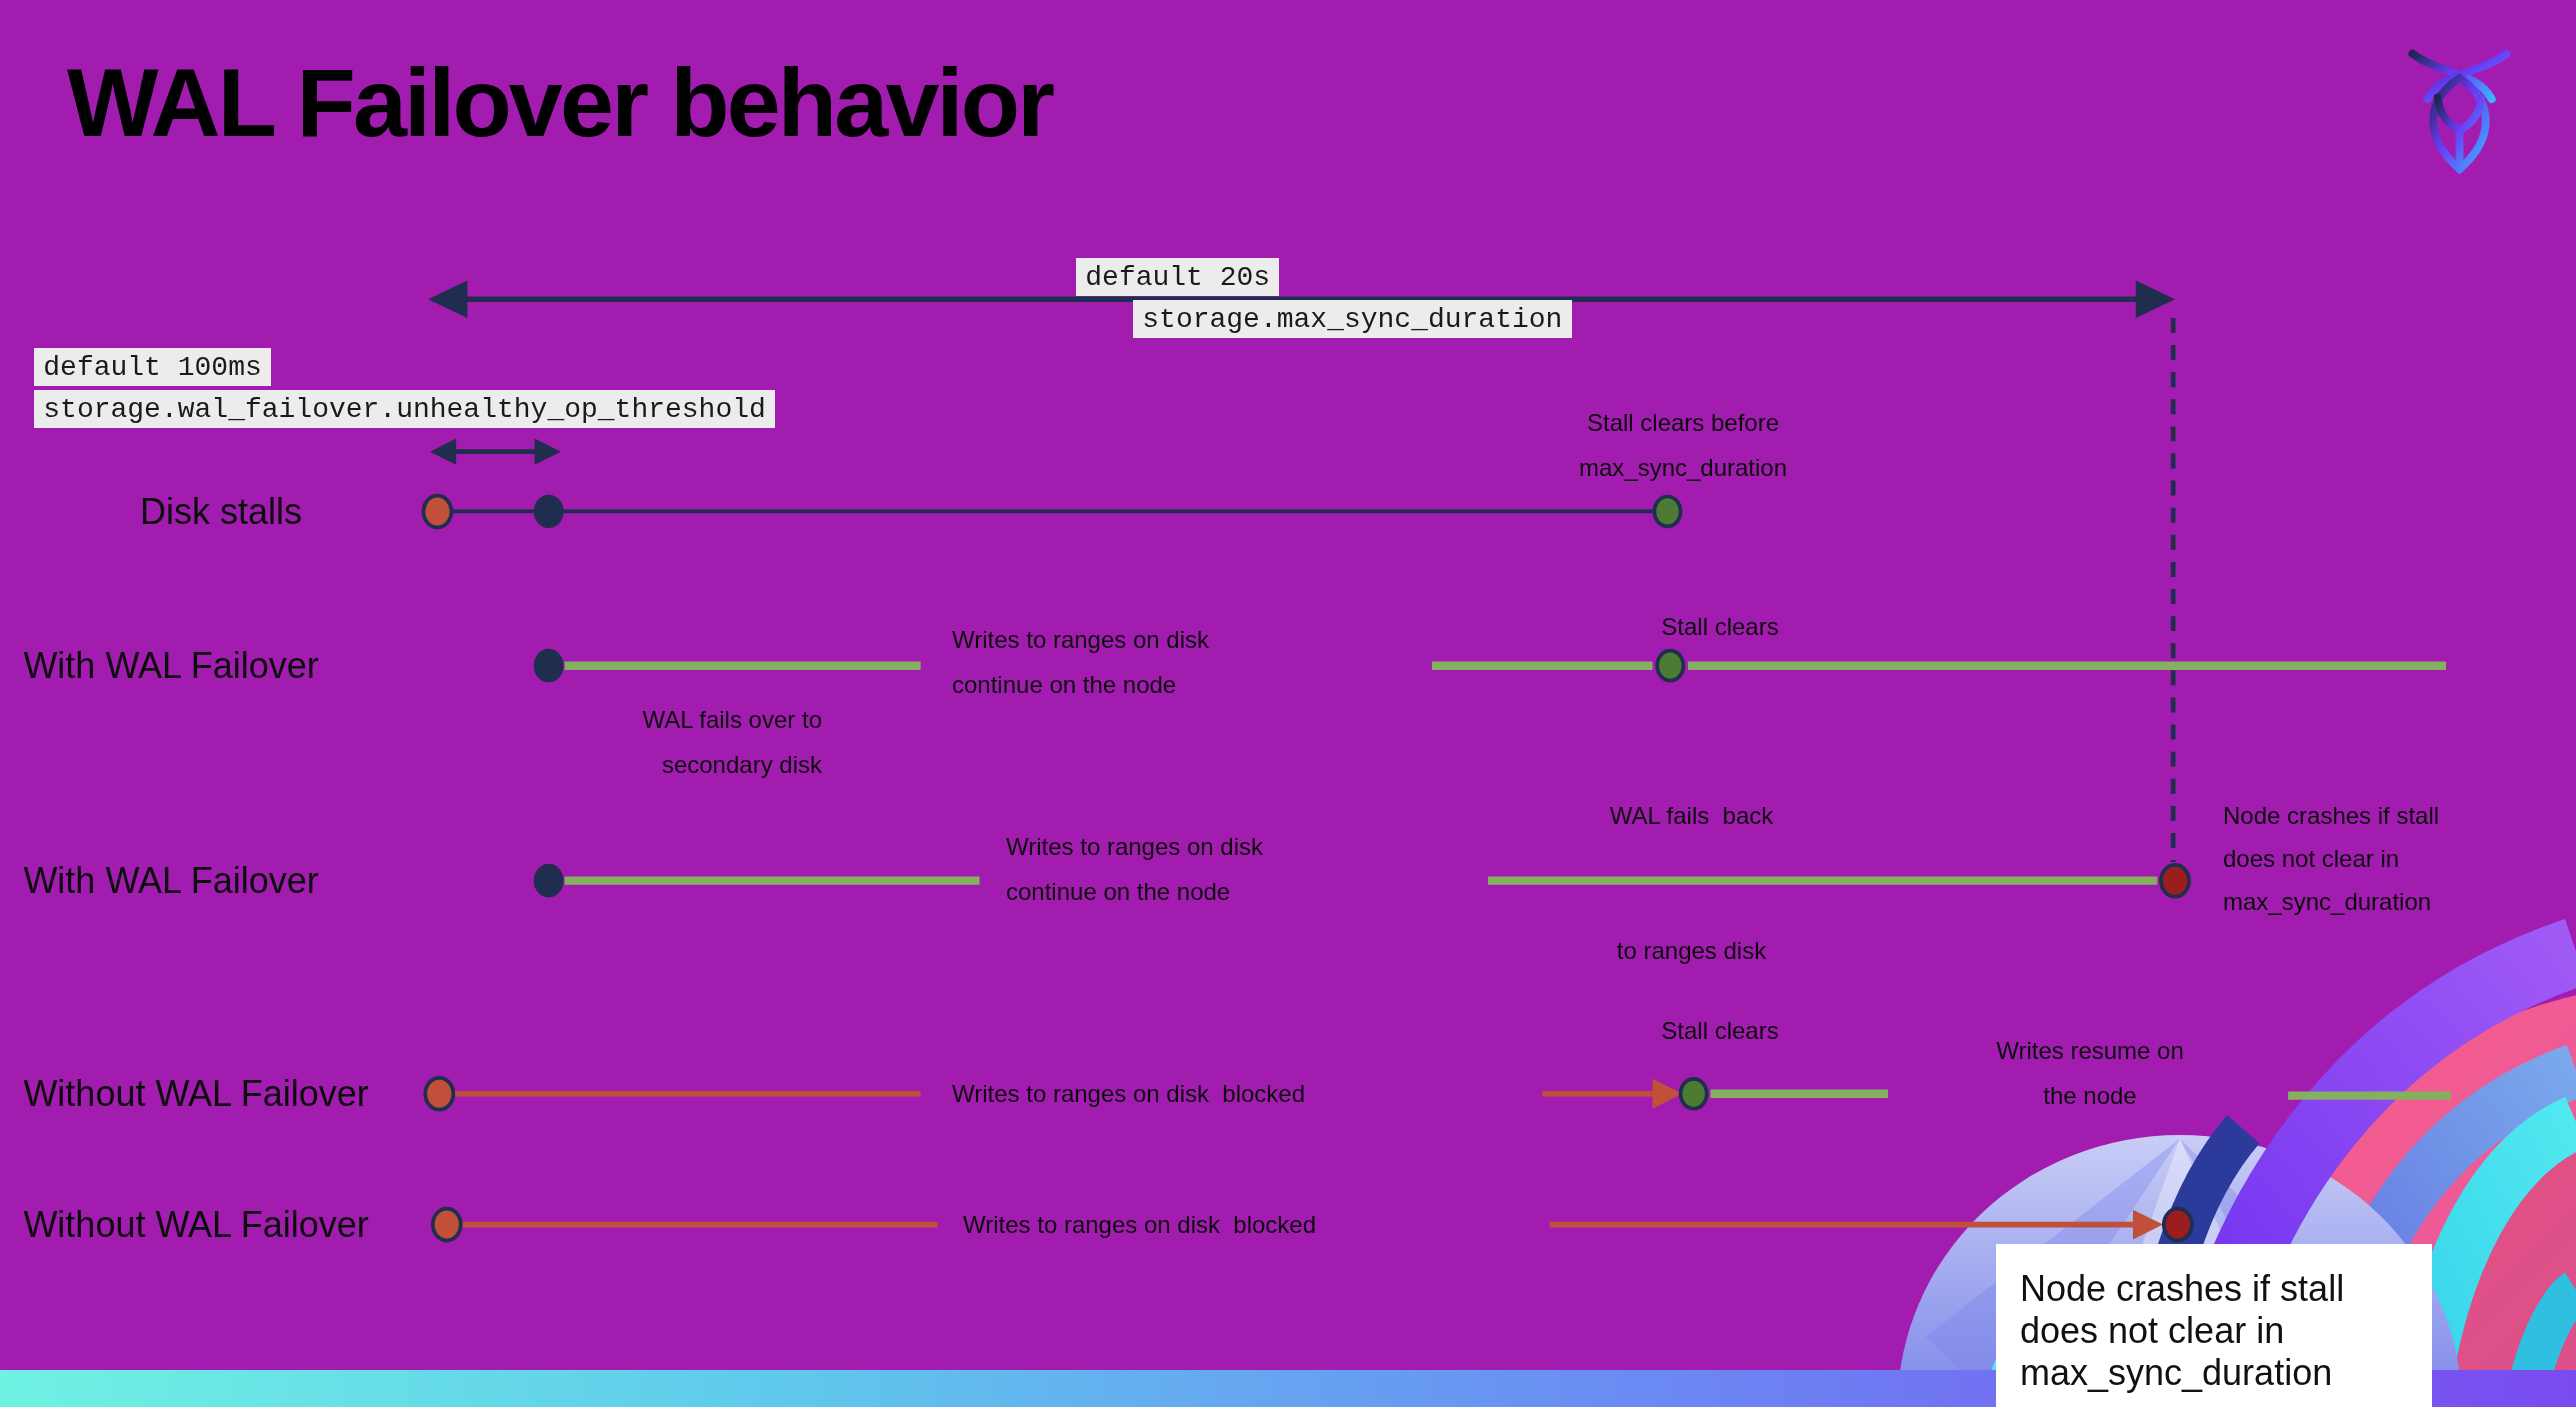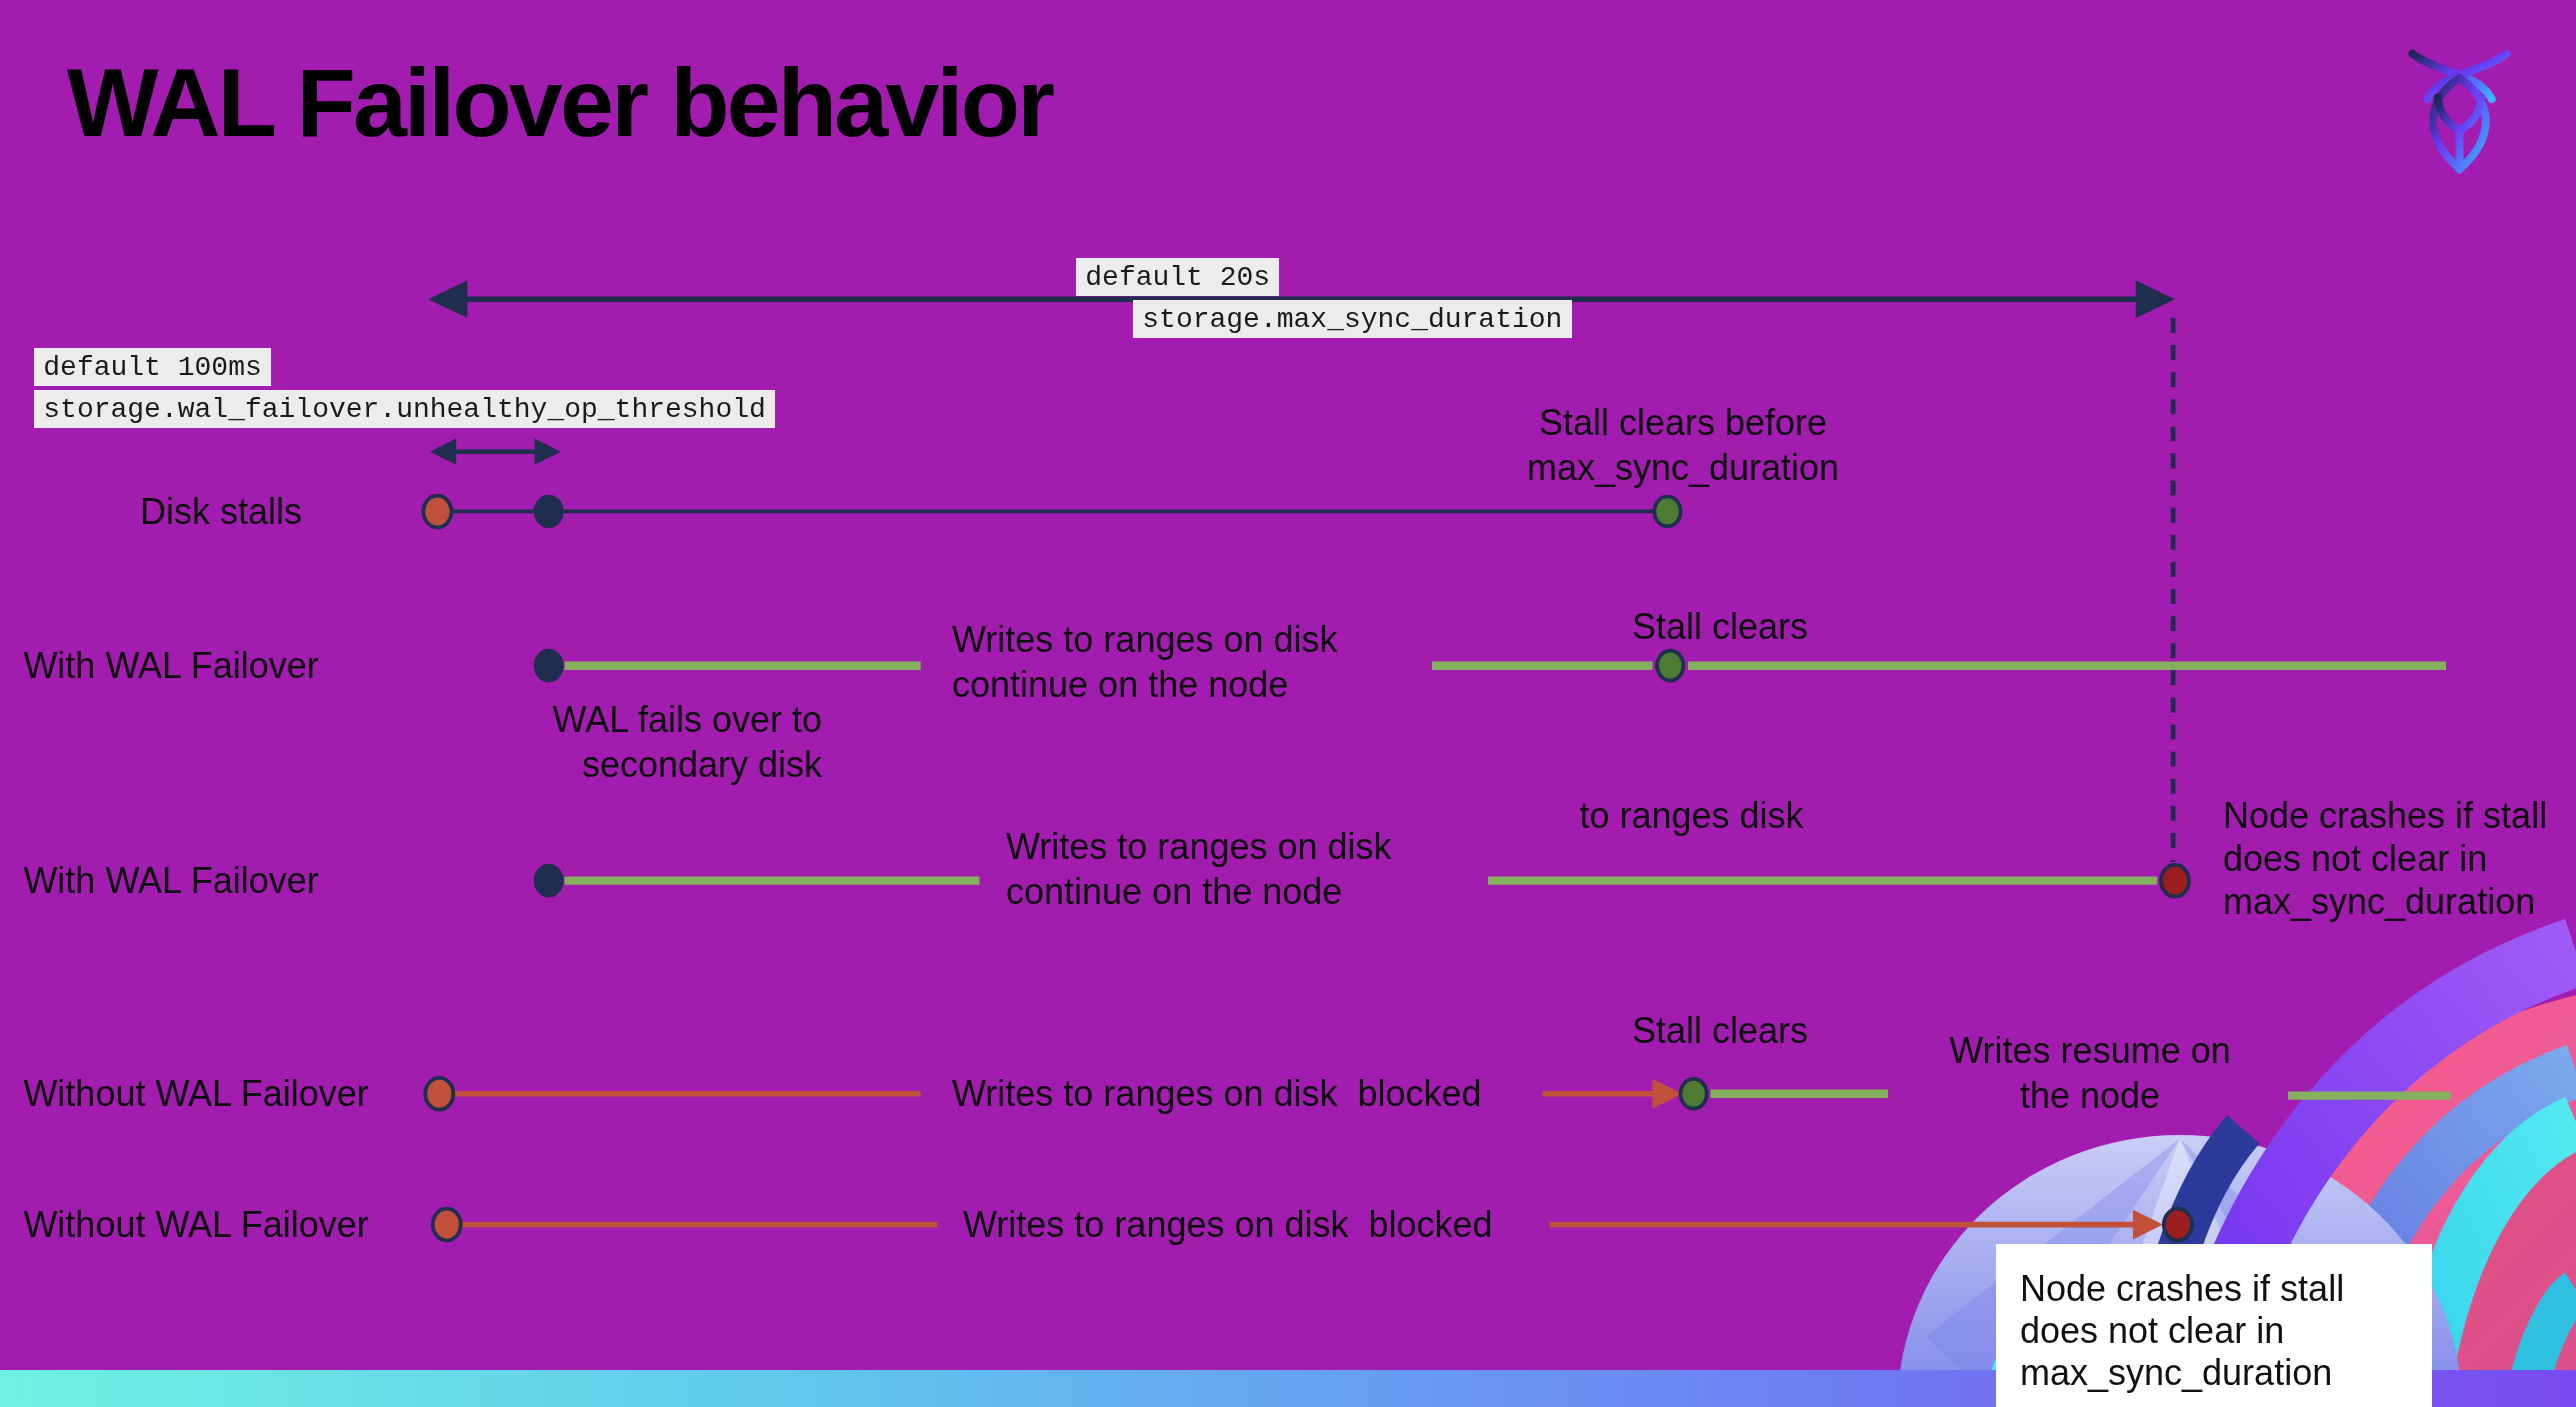--- a/index.html
+++ b/index.html
@@ -3,21 +3,21 @@
 <meta charset="utf-8">
 <style>
   html,body{margin:0;padding:0;background:#ffffff;}
   .canvas{position:relative;width:2576px;height:1408px;background:#a21caf;overflow:hidden;
           font-family:"Liberation Sans",sans-serif;color:#111;}
   .abs{position:absolute;}
   .title{left:67px;top:47px;font-size:97px;font-weight:bold;letter-spacing:-2.8px;color:#000;z-index:5;}
   .chip{position:absolute;font-family:"Liberation Mono","DejaVu Sans Mono",monospace;
         font-size:28px;color:#1a1a1a;background:#ececec;padding:3.7px 9.3px;white-space:pre;z-index:4;}
   .rowlabel{position:absolute;font-size:36px;line-height:45px;color:#0d0d0d;z-index:4;}
-  .note{position:absolute;font-size:36px;line-height:45px;color:#0d0d0d;z-index:4;}
+  .note{position:absolute;font-size:24px;line-height:45px;color:#0d0d0d;z-index:4;}
   .note.center{text-align:center;}
   .pre{white-space:pre-wrap;}
   .crash-box{position:absolute;left:1996px;top:1244px;width:436px;height:164px;background:#ffffff;
              z-index:4;padding:24px 0 0 24px;box-sizing:border-box;font-size:36px;line-height:42px;}
   .lines-layer{position:absolute;left:0;top:0;z-index:3;pointer-events:none;}
   .logo{position:absolute;left:2398px;top:45px;z-index:5;}
   .bottom-bar{position:absolute;left:0;top:1370px;width:2576px;height:37px;z-index:2;
               background:linear-gradient(90deg,#6ff2e2 0%,#5fc9ec 30%,#6a8df3 62%,#7a4af0 100%);}
   .art{position:absolute;left:1776px;top:888px;width:800px;height:520px;overflow:hidden;z-index:1;}
 </style>
@@ -170,20 +170,21 @@
   </div>
 
   <div class="note center" style="left:1580px;top:604px;width:280px;">Stall clears</div>
 
   <div class="note center" style="left:439px;top:697px;width:383px;text-align:right;">
     <div>WAL fails over to</div>
     <div>secondary disk</div>
   </div>
 
   <div class="note center pre" style="left:1514px;top:703px;width:355px;">
+    <div class="pre">WAL fails  back</div>
     <div>to ranges disk</div>
   </div>
 
   <div class="note" style="left:1006px;top:824px;">
     <div>Writes to ranges on disk</div>
     <div>continue on the node</div>
   </div>
 
   <div class="note" style="left:2223px;top:794px;width:355px;line-height:43px;">
     <div>Node crashes if stall</div>

